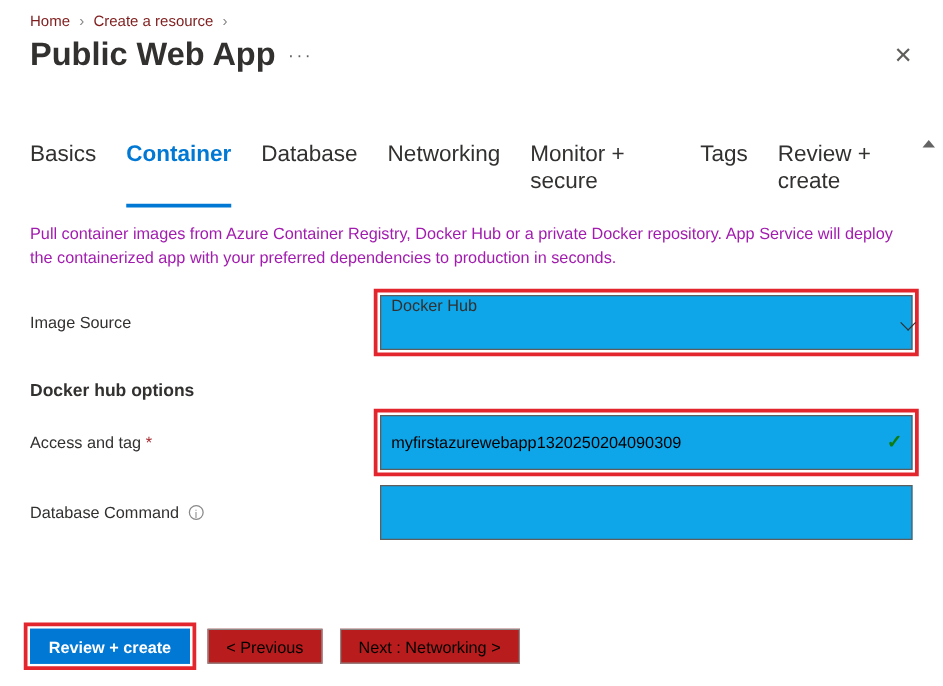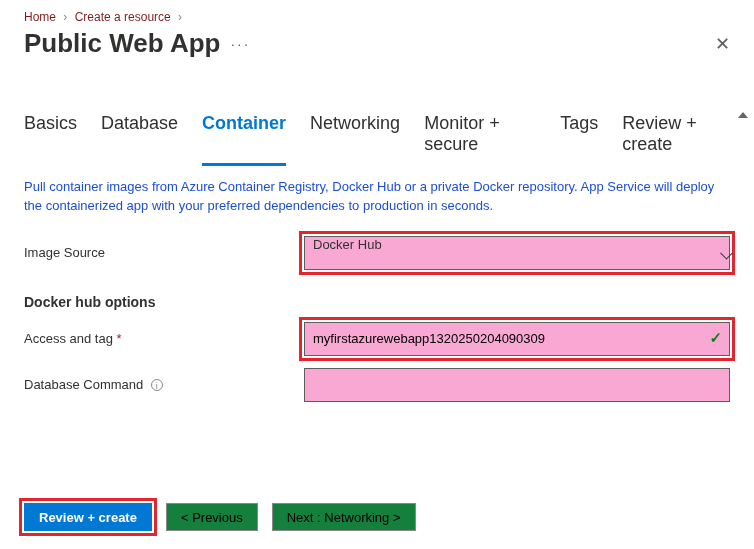--- a/index.html
+++ b/index.html
@@ -54,21 +54,21 @@
     color: #0078d4;
   }
   .scroll-indicator {
     position:absolute; right:6px; top:112px;
     width:0; height:0;
     border-left:5px solid transparent;
     border-right:5px solid transparent;
     border-bottom:6px solid #646464;
   }
   .desc {
-    color: #1d4ed8;
+    color: #a21caf;
     font-size: 13px;
     line-height: 1.45;
     margin: 8px 0 20px 0;
     max-width: 700px;
   }
   .form-row {
     display: flex;
     align-items: center;
     margin-bottom: 12px;
   }
@@ -80,26 +80,26 @@
   .req { color: #a4262c; }
   .info-icon {
     display:inline-block; width:12px; height:12px;
     border:1px solid #888; border-radius:50%;
     font-size:9px; line-height:12px; text-align:center;
     color:#888; margin-left:4px;
   }
   .form-control-wrap { flex: 1; position: relative; }
   .select, .text-input {
     width: 100%;
-    height: 34px;
+    height: 44px;
     padding: 0 18px 0 8px;
     border: 1px solid #605e5c;
     font-size: 13px;
     font-family: inherit;
-    background: #f9a8d4;
+    background: #0ea5e9;
     position: relative;
   }
   .select { cursor: pointer; }
   .chevron {
     position: absolute;
     right: 8px; top: 50%; transform: translateY(-30%);
     width: 0; height: 0;
     pointer-events: none;
   }
   .chevron::before {
@@ -128,21 +128,21 @@
     padding: 18px 24px;
     display:flex; gap:14px; align-items:center;
     background:#fff;
   }
   .btn {
     height: 28px;
     padding: 0 14px;
     font-size: 13px;
     font-family: inherit;
     border: 1px solid #8a8886;
-    background: #15803d;
+    background: #b91c1c;
     cursor: pointer;
   }
   .btn-primary {
     background: #0078d4;
     color: #fff;
     border-color: #0078d4;
     font-weight: 600;
   }
 </style>
 </head>
@@ -162,22 +162,22 @@
   </div>
   <span class="close-x">✕</span>
 </div>
 
 <div class="scroll-indicator"></div>
 
 <div class="content-wrap">
 
   <div class="tabs">
     <div class="tab">Basics</div>
+    <div class="tab active">Container</div>
     <div class="tab">Database</div>
-    <div class="tab active">Container</div>
     <div class="tab">Networking</div>
     <div class="tab">Monitor + secure</div>
     <div class="tab">Tags</div>
     <div class="tab">Review + create</div>
   </div>
 
   <p class="desc">Pull container images from Azure Container Registry, Docker Hub or a private Docker repository. App Service will deploy the containerized app with your preferred dependencies to production in seconds.</p>
 
   <div class="form-row">
     <div class="form-label">Image Source</div>

